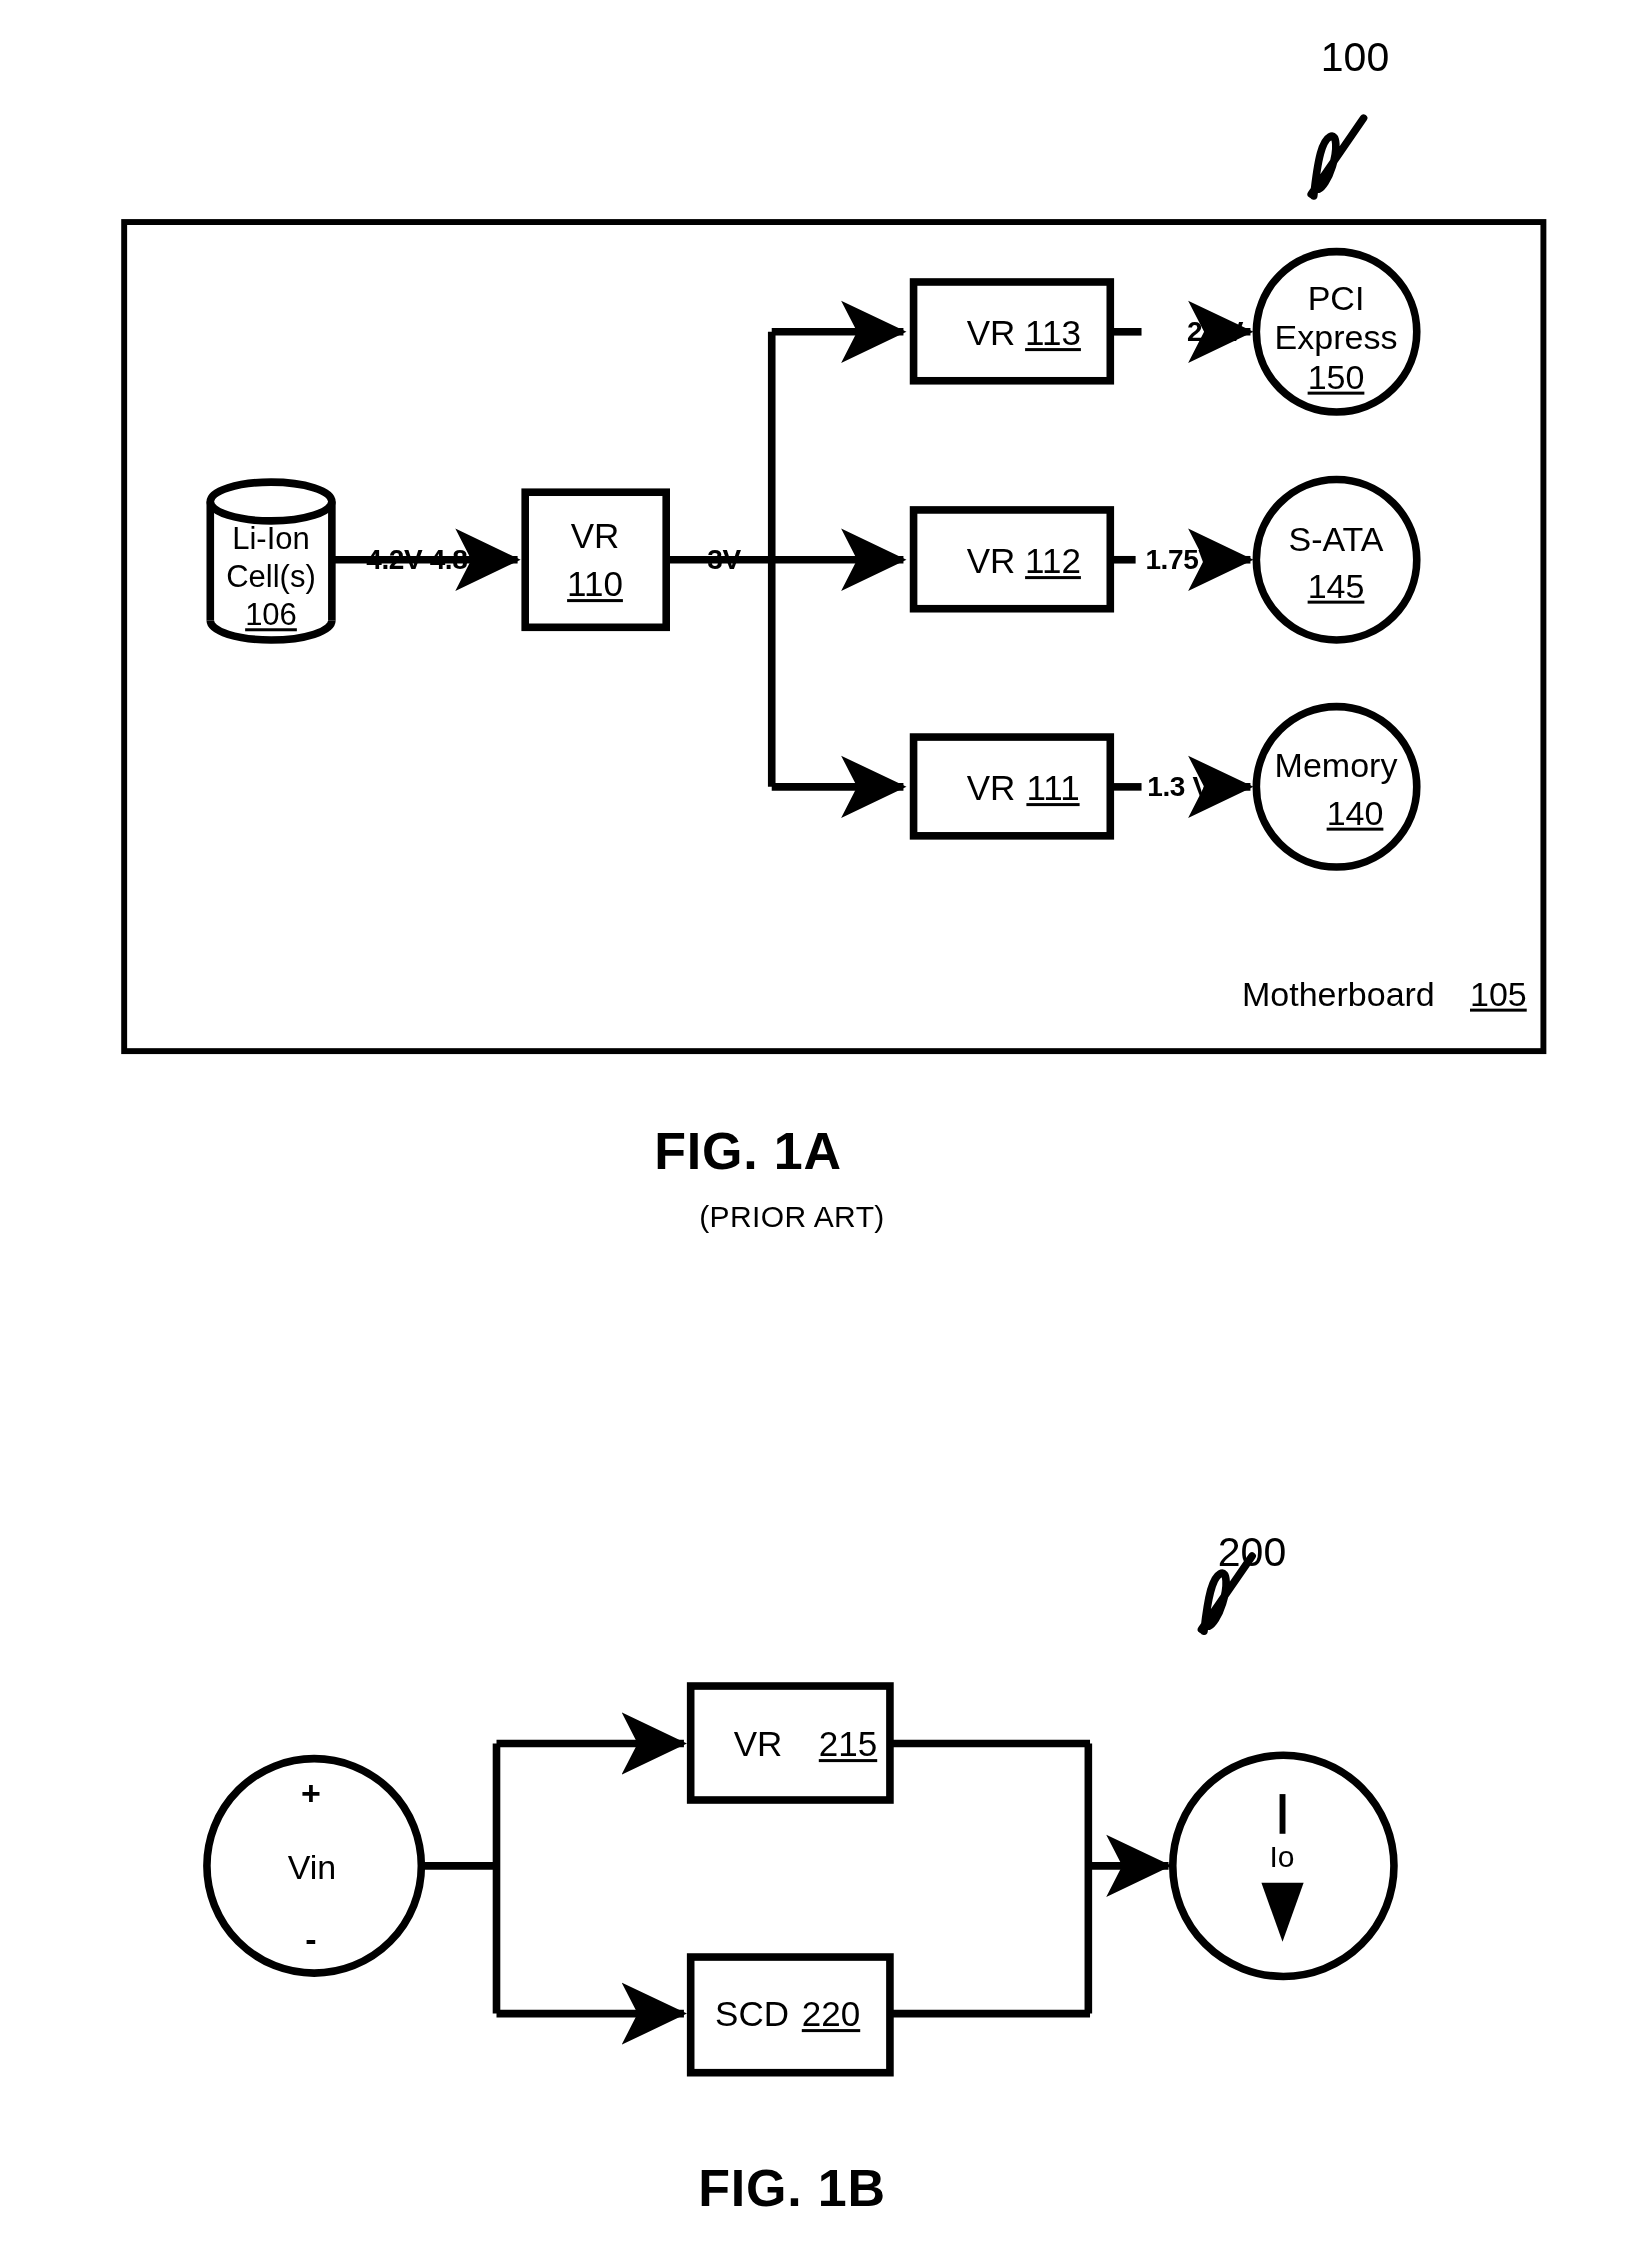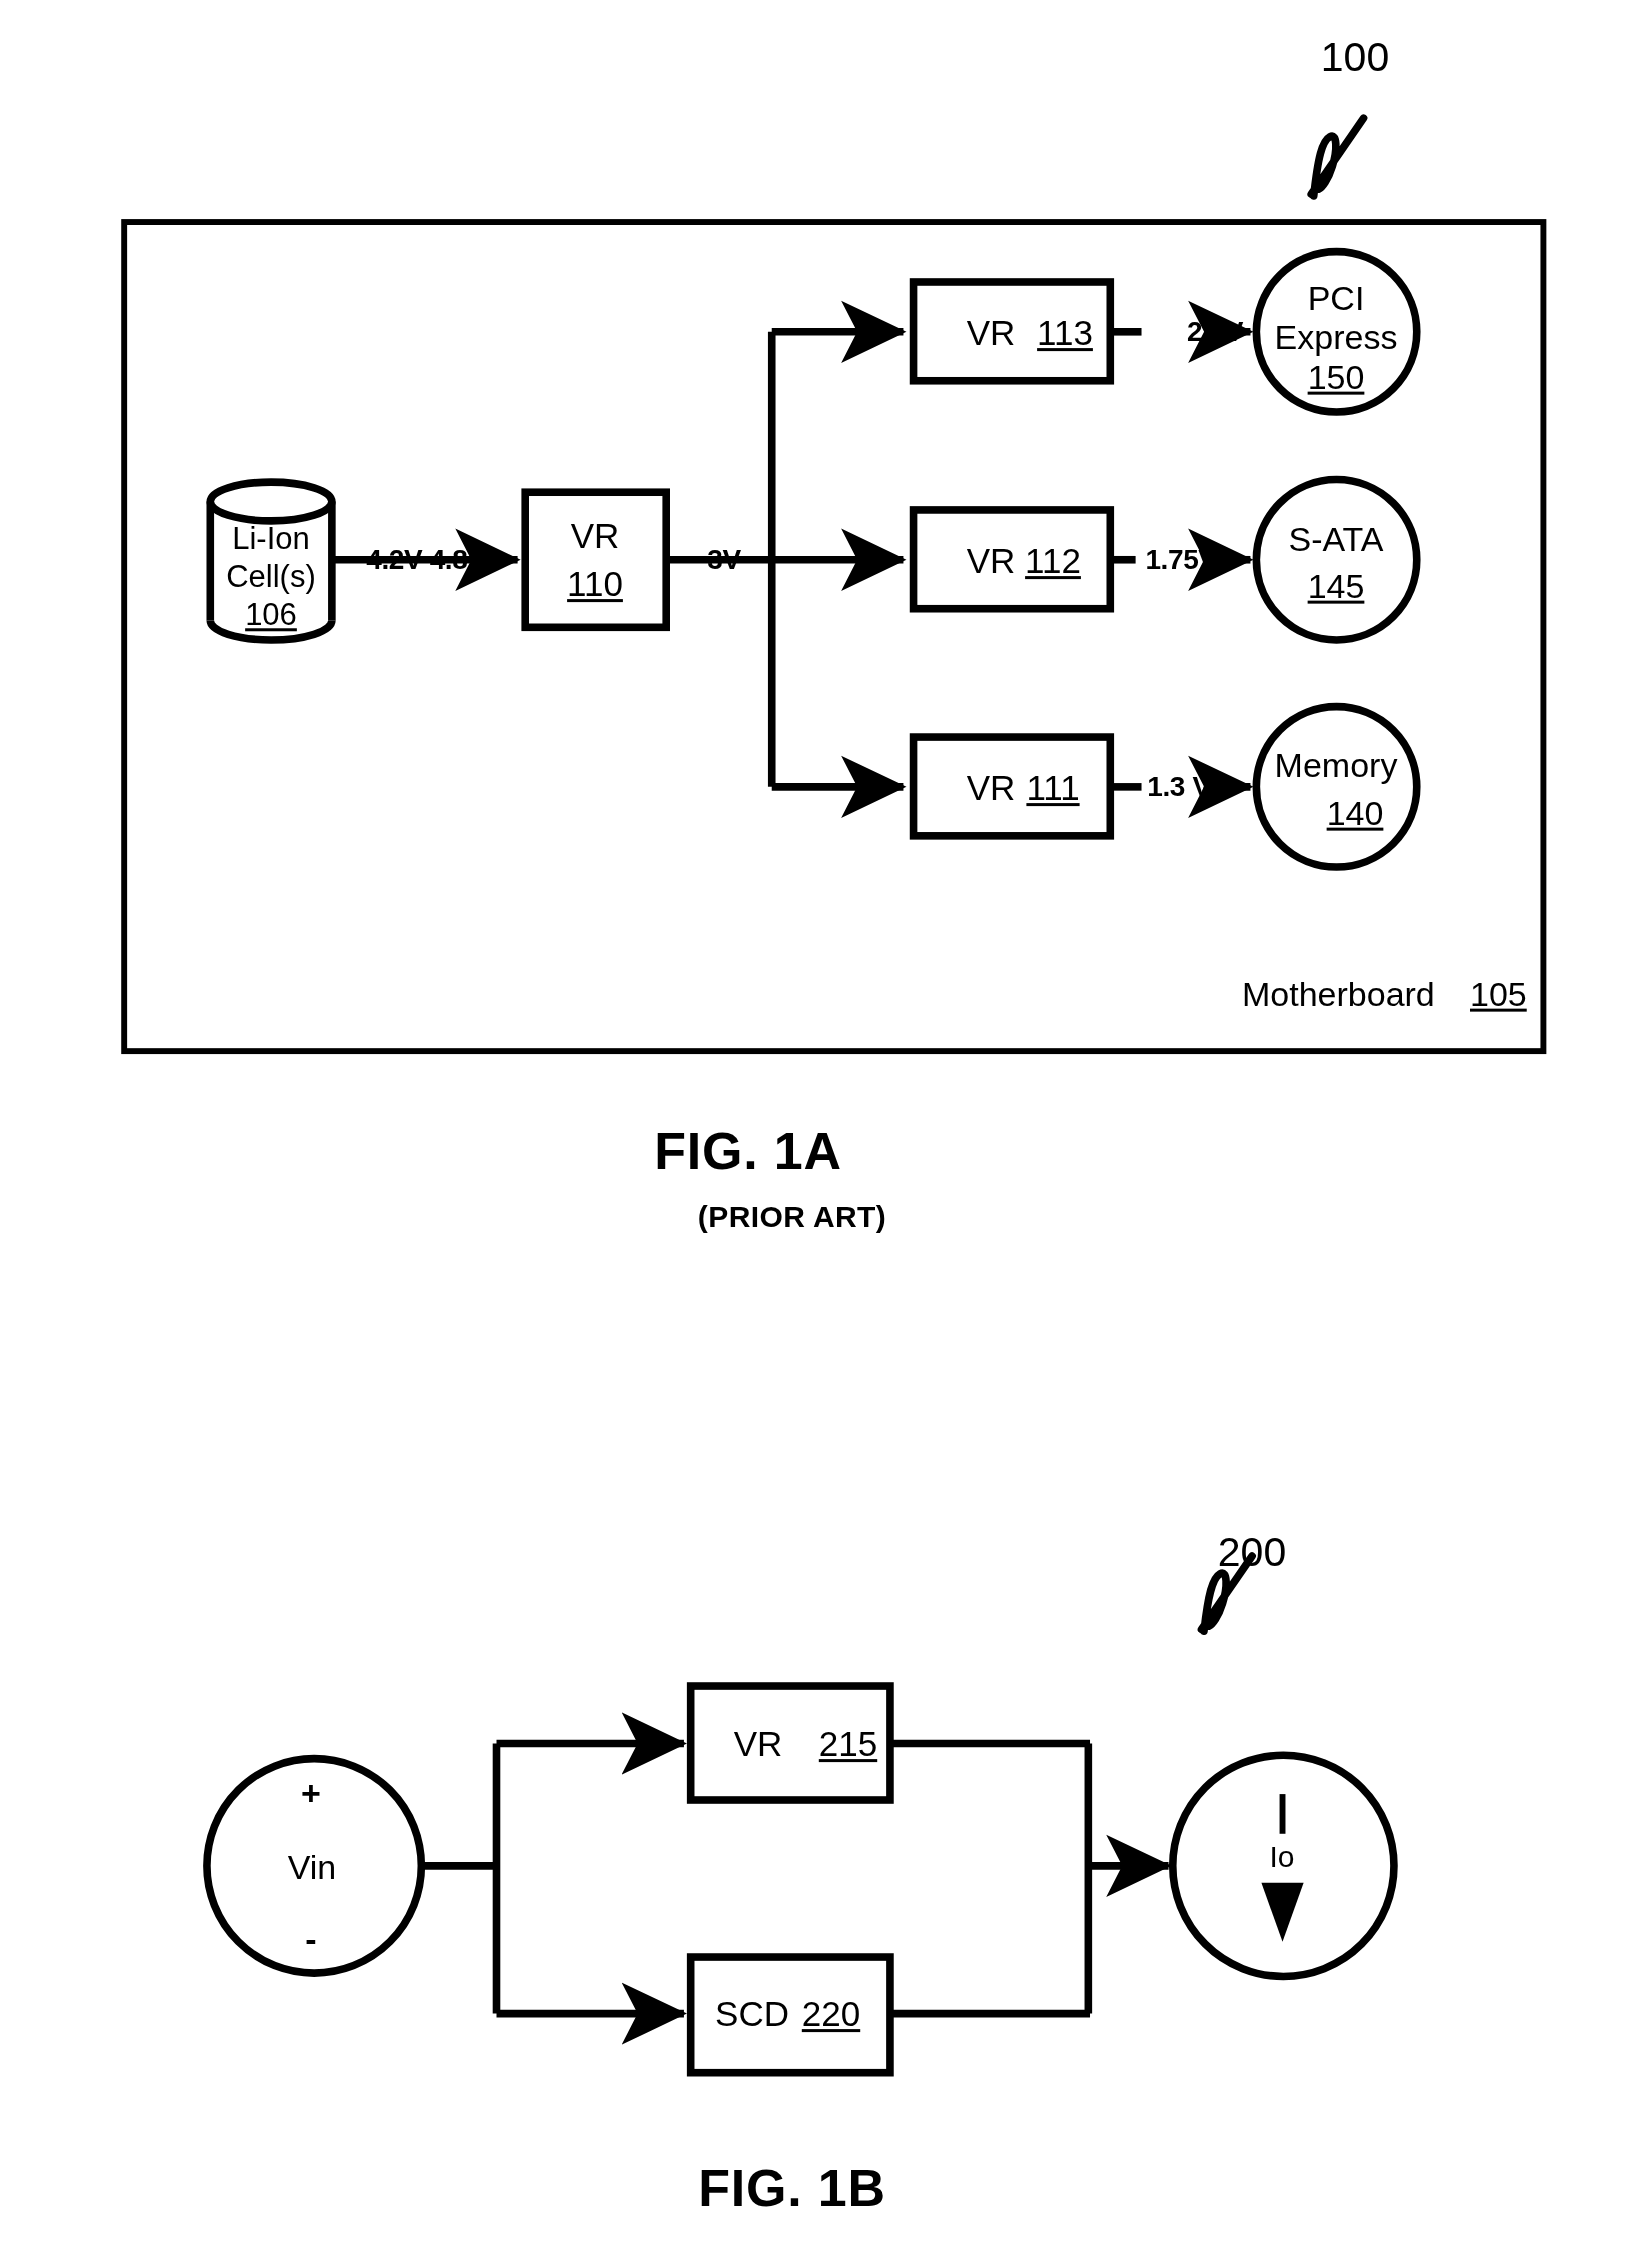--- a/index.html
+++ b/index.html
@@ -43,21 +43,21 @@
     text-decoration: underline;
     text-underline-offset: 2.5px;
     text-decoration-thickness: 2.5px;
   }
   .figcap {
     font-weight: bold;
     font-size: 52px;
     letter-spacing: 0.8px;
   }
   .priorart {
-    font-weight: bold;
+    font-weight: normal;
     font-size: 30px;
     letter-spacing: 0.4px;
   }
   .reflabel {
     font-size: 41px;
   }
   .boxlabel {
     font-size: 35px;
   }
   .edgelabel {
@@ -177,21 +177,21 @@
   <div class="txt cellabel ctr u" style="left:271px; top:615px;">106</div>
 
   <div class="txt edgelabel ctr" style="left:426px; top:560px;">4.2V-4.8V</div>
 
   <div class="txt boxlabel ctr" style="left:595px; top:536px;">VR</div>
   <div class="txt boxlabel ctr u" style="left:595px; top:584px;">110</div>
 
   <div class="txt edgelabel ctr" style="left:724px; top:560px;">3V</div>
 
   <div class="txt boxlabel ctr" style="left:991px; top:333px;">VR</div>
-  <div class="txt boxlabel ctr u" style="left:1053px; top:333px;margin-left:12px;">113</div>
+  <div class="txt boxlabel ctr u" style="left:1053px; top:333px;">113</div>
   <div class="txt edgelabel ctr" style="left:1179px; top:332px;margin-left:36px;">2.5V</div>
   <div class="txt nodelabel ctr" style="left:1336px; top:298px;">PCI</div>
   <div class="txt nodelabel ctr" style="left:1336px; top:337px;">Express</div>
   <div class="txt nodelabel ctr u" style="left:1336px; top:377px;">150</div>
 
   <div class="txt boxlabel ctr" style="left:991px; top:561px;">VR</div>
   <div class="txt boxlabel ctr u" style="left:1053px; top:561px;">112</div>
   <div class="txt edgelabel ctr" style="left:1181px; top:560px;">1.75V</div>
   <div class="txt nodelabel ctr" style="left:1336px; top:539px;">S-ATA</div>
   <div class="txt nodelabel ctr u" style="left:1336px; top:586px;">145</div>

